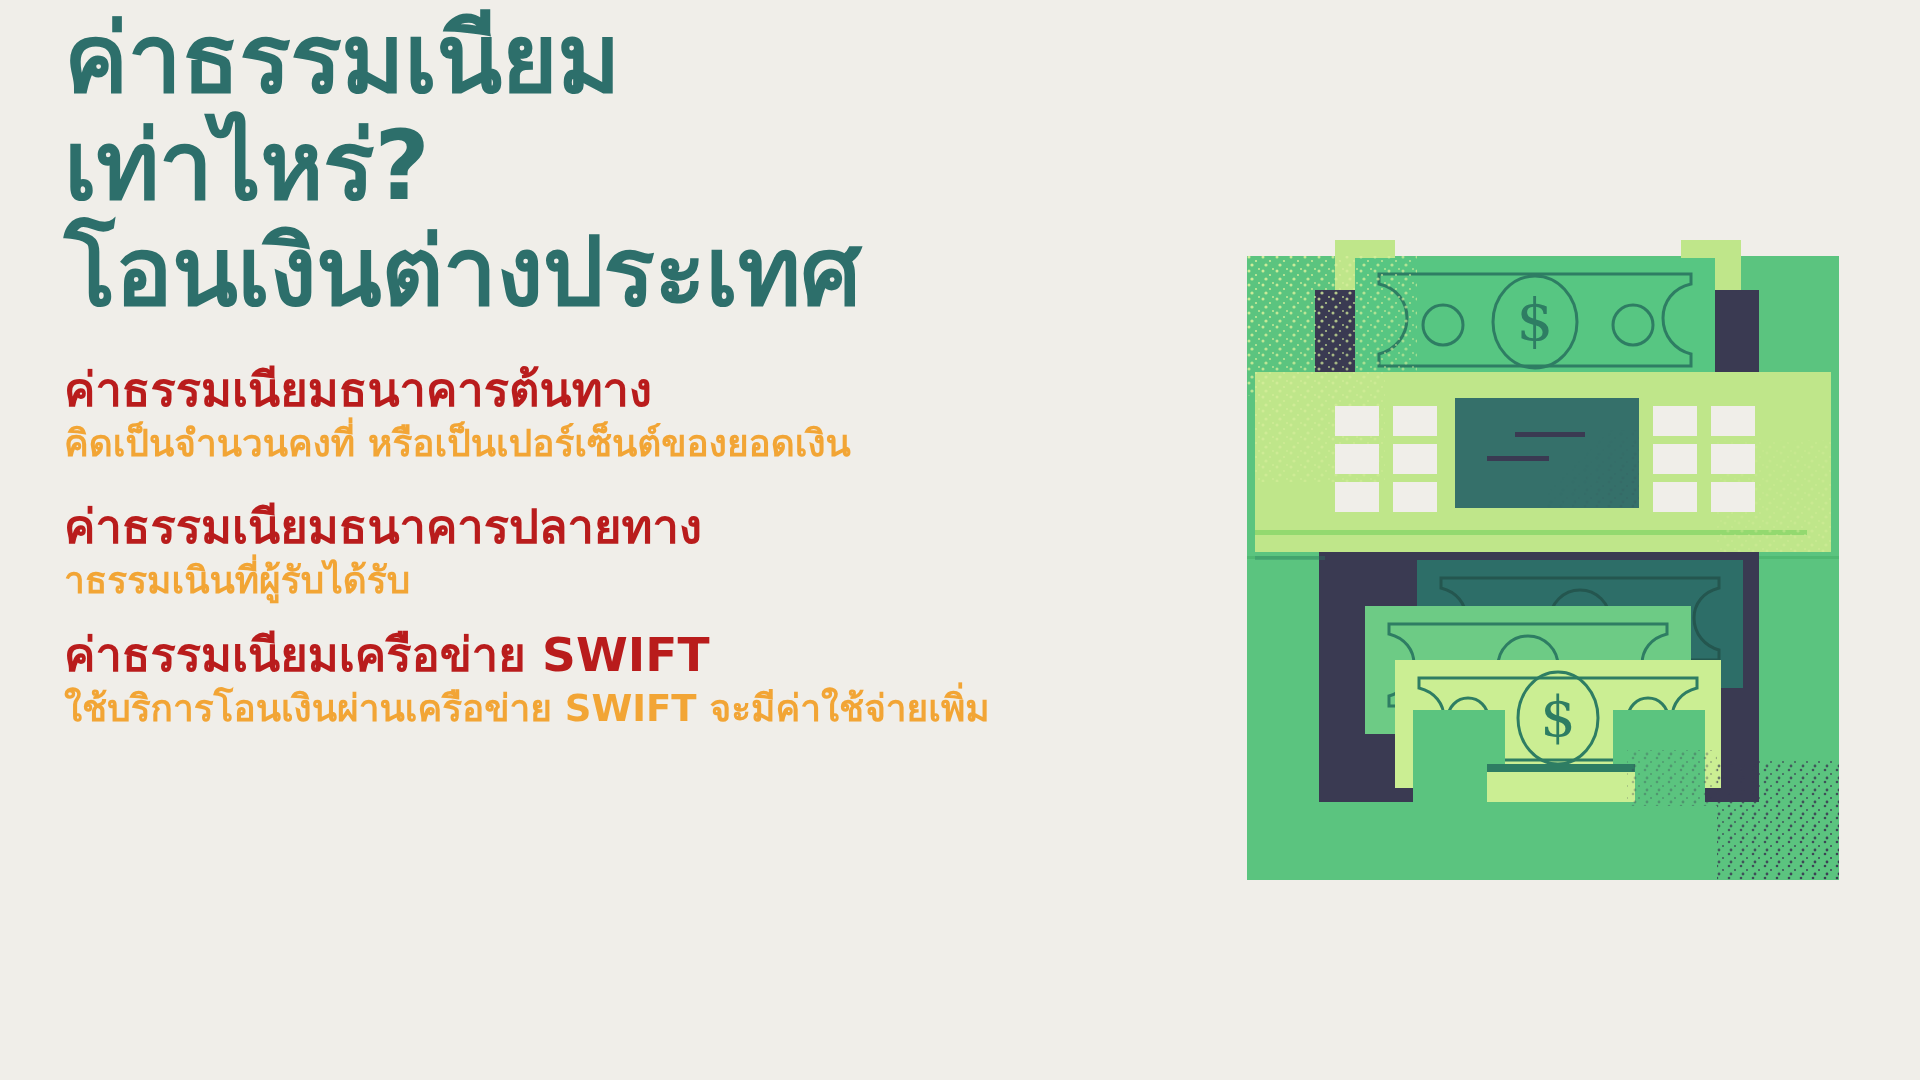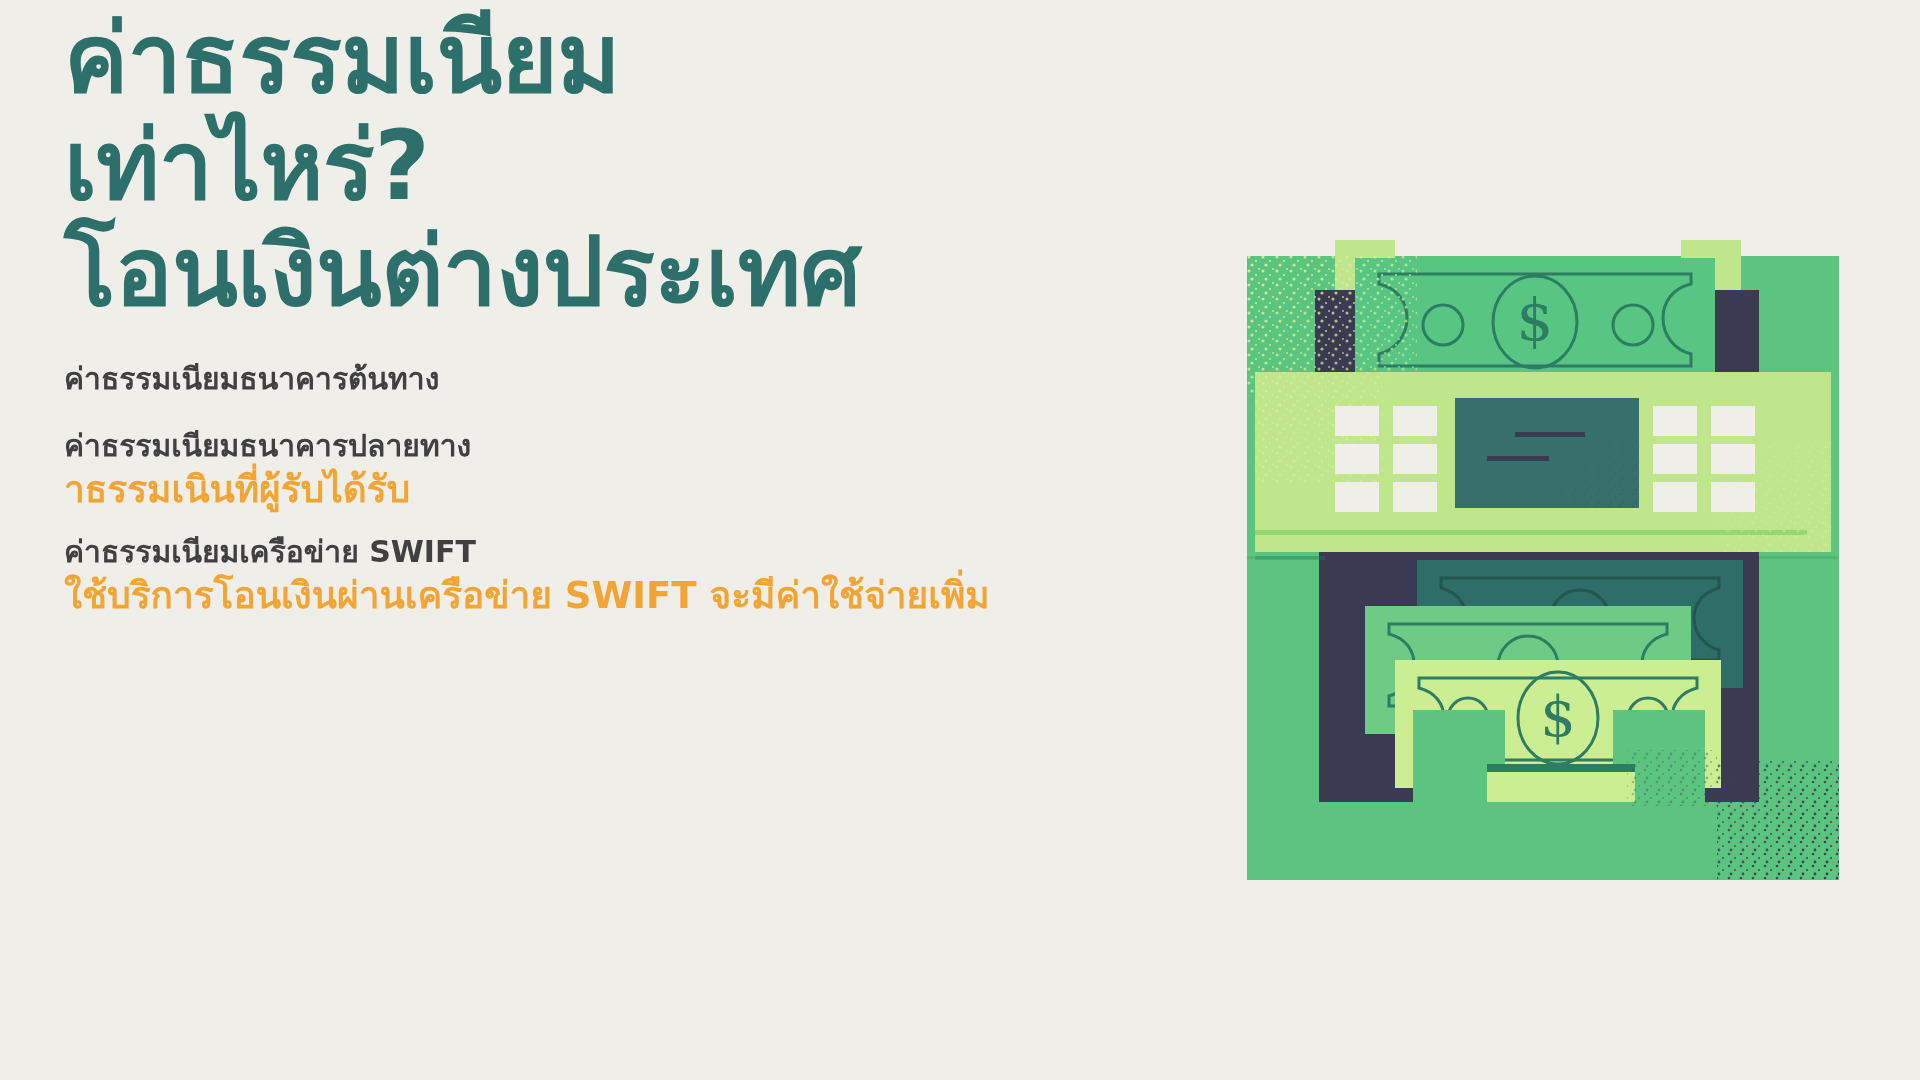--- a/index.html
+++ b/index.html
@@ -44,23 +44,23 @@
 
   #fee-list {
     margin-top: 34px;
   }
   .fee-item {
     margin-bottom: 26px;
   }
   .fee-item:last-child { margin-bottom: 4px; }
 
   .fee-title {
-    color: #404040;
+    color: #b91c1c;
     font-weight: 700;
-    font-size: 30px;
+    font-size: 47px;
     line-height: 1.26;
     white-space: nowrap;
   }
   .fee-desc {
     color: #F2A535;
     font-weight: 700;
     font-size: 37px;
     line-height: 1.25;
     margin-top: 2px;
   }
@@ -89,20 +89,23 @@
     <h1 id="headline">
       <span class="hl-line">ค่าธรรมเนียม</span>
       <span class="hl-line">เท่าไหร่?</span>
       <span class="hl-line">โอนเงินต่างประเทศ</span>
     </h1>
 
     <div id="fee-list">
 
       <div class="fee-item gap-1">
         <div class="fee-title">ค่าธรรมเนียมธนาคารต้นทาง</div>
+        <div class="fee-desc">
+          <span class="d-line">คิดเป็นจำนวนคงที่ หรือเป็นเปอร์เซ็นต์ของยอดเงิน</span>
+        </div>
       </div>
 
       <div class="fee-item gap-2">
         <div class="fee-title">ค่าธรรมเนียมธนาคารปลายทาง</div>
         <div class="fee-desc">
           <span class="d-line">าธรรมเนินที่ผู้รับได้รับ</span>
         </div>
       </div>
 
       <div class="fee-item">

